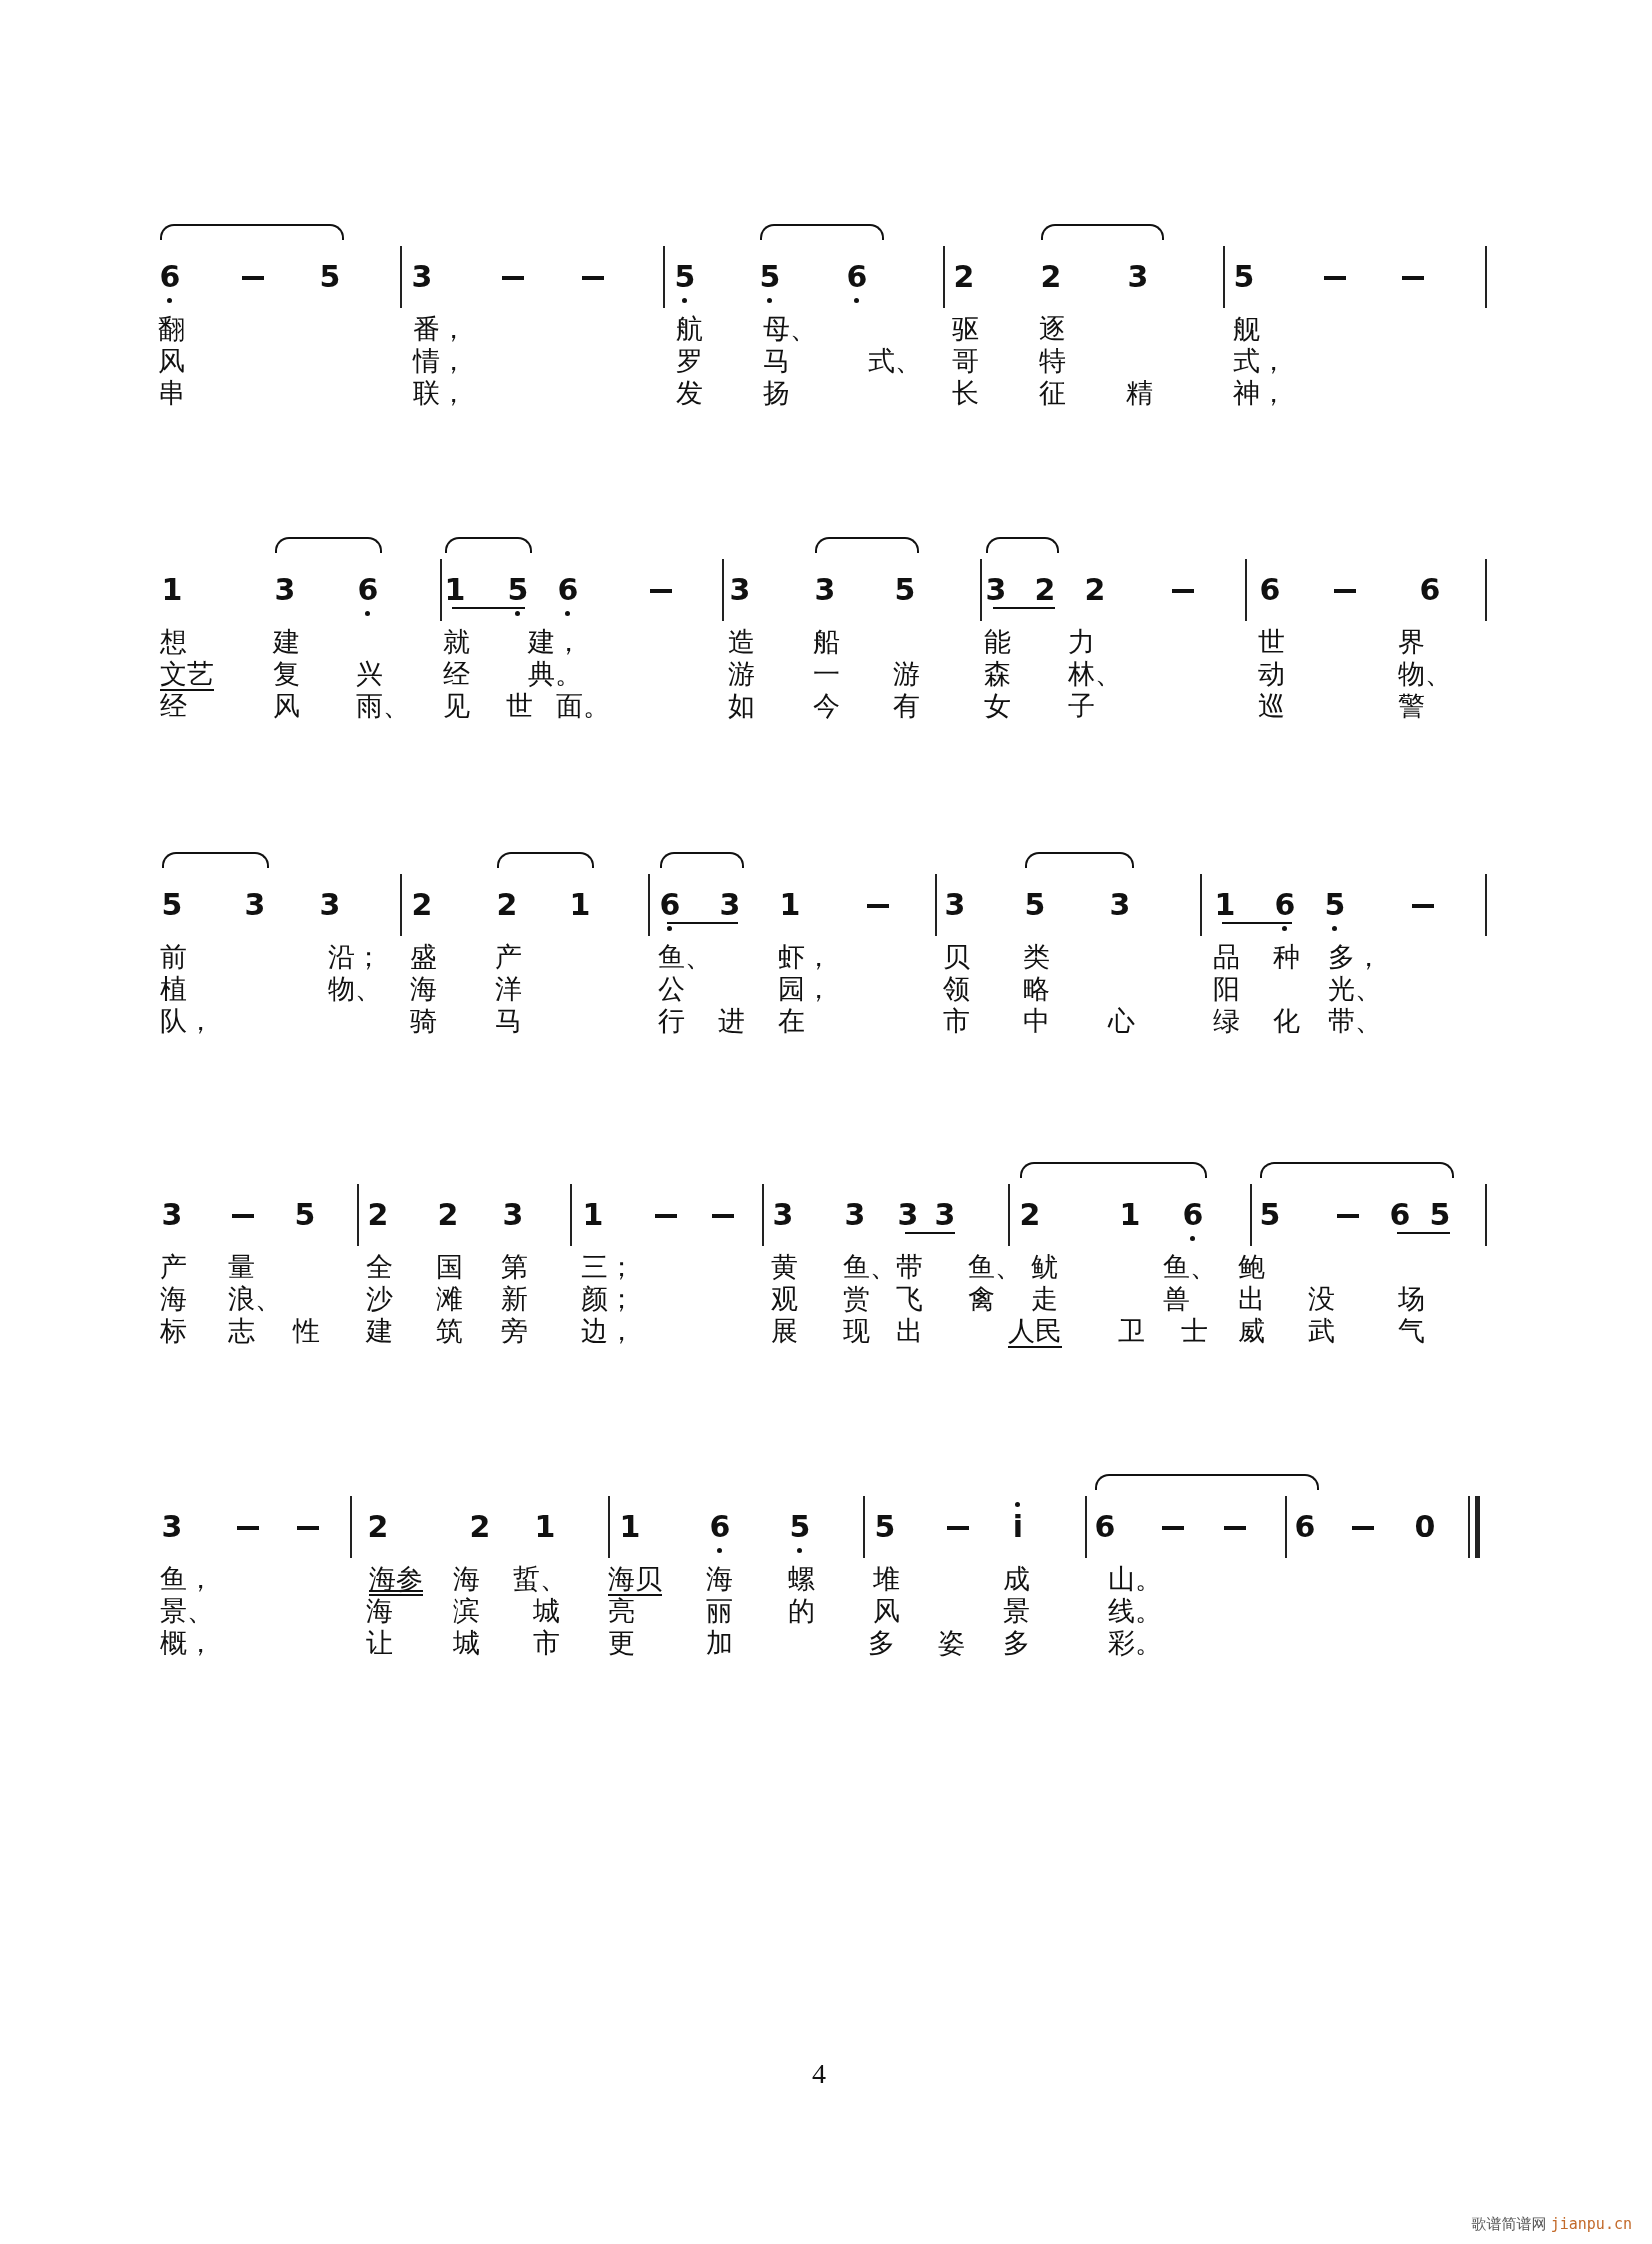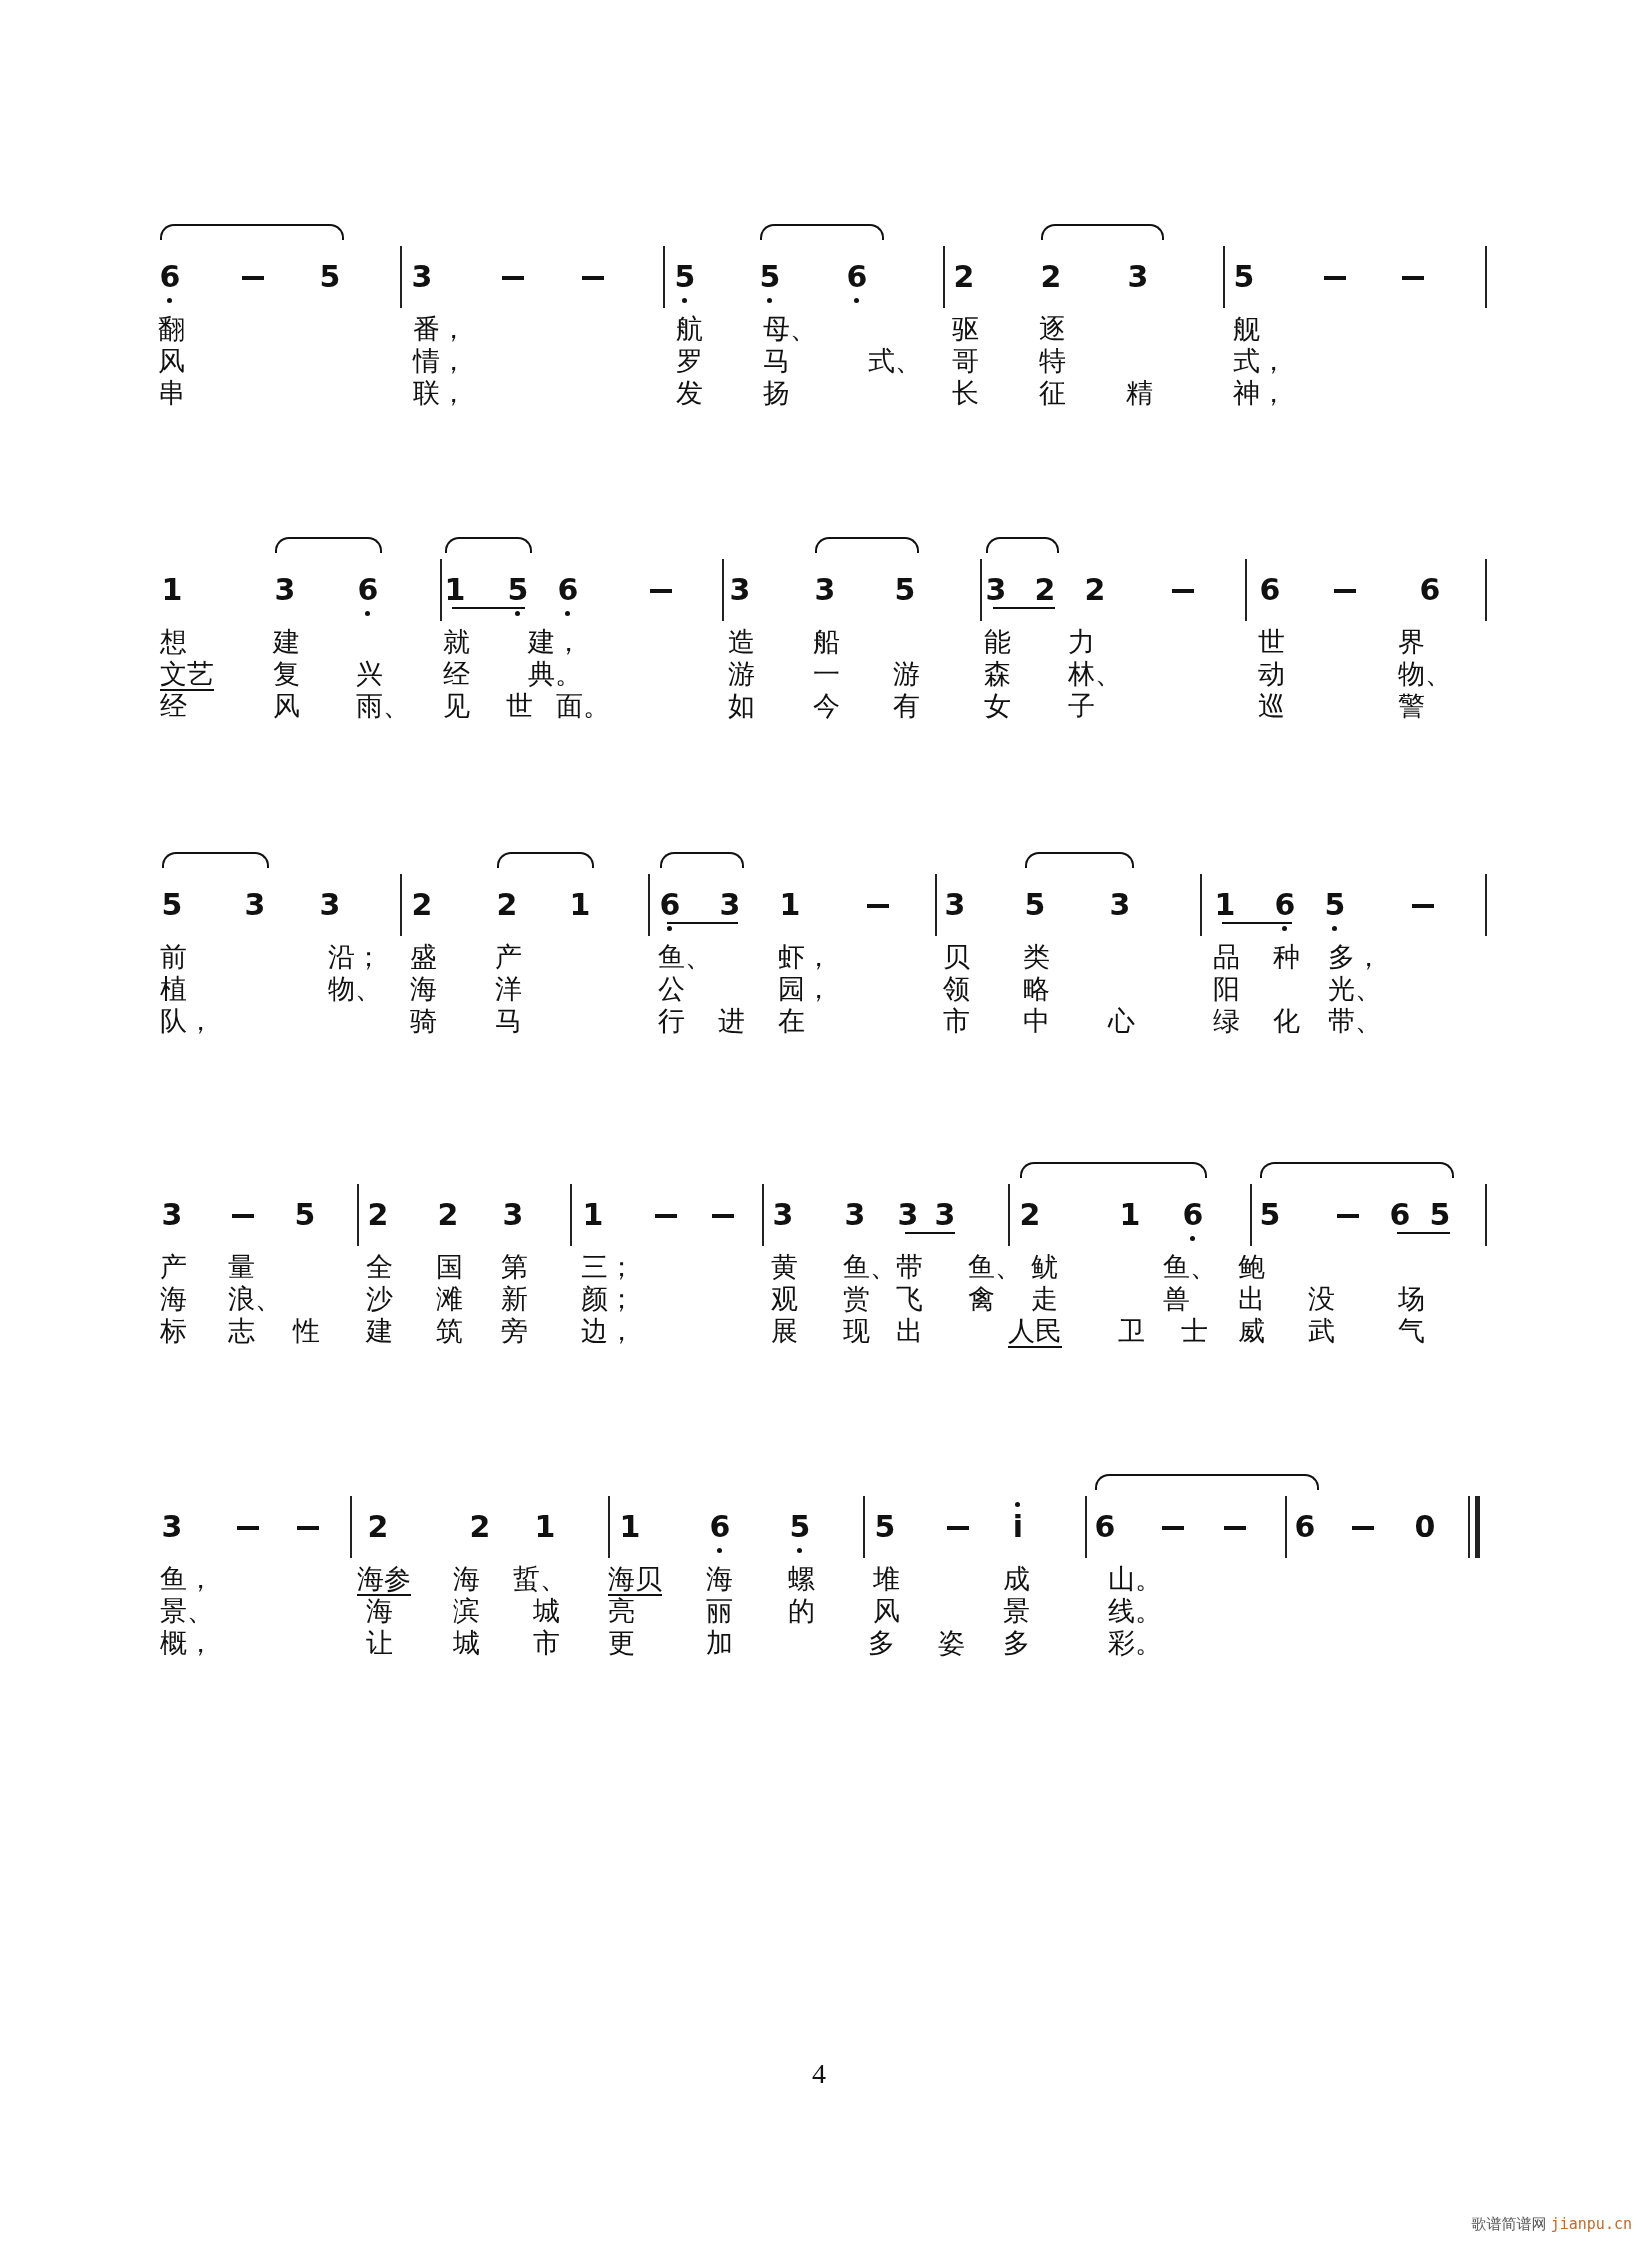--- a/index.html
+++ b/index.html
@@ -309,21 +309,21 @@
       <span class="dot" style="left: 1015px; top: 1502px;"></span>
       <div class="bar" style="left: 350px; top: 1496px;"></div>
       <div class="bar" style="left: 608px; top: 1496px;"></div>
       <div class="bar" style="left: 863px; top: 1496px;"></div>
       <div class="bar" style="left: 1085px; top: 1496px;"></div>
       <div class="bar" style="left: 1285px; top: 1496px;"></div>
       <div class="bar thick" style="left: 1475px; top: 1496px;"></div>
       <div class="bar" style="left: 1468px; top: 1496px;"></div>
       <div class="tie" style="left: 1095px; width: 220px; top: 1474px;"></div>
       <span class="lyr" style="left: 160px; top: 1564px;">鱼，</span>
-      <span class="lyr u" style="left: 357px; top: 1564px;">海参</span>
+      <span class="lyr u" style="left: 369px; top: 1564px; text-decoration: underline;">海参</span>
       <span class="lyr" style="left: 453px; top: 1564px;">海</span>
       <span class="lyr" style="left: 513px; top: 1564px;">蜇、</span>
       <span class="lyr u" style="left: 608px; top: 1564px;">海贝</span>
       <span class="lyr" style="left: 706px; top: 1564px;">海</span>
       <span class="lyr" style="left: 788px; top: 1564px;">螺</span>
       <span class="lyr" style="left: 873px; top: 1564px;">堆</span>
       <span class="lyr" style="left: 1003px; top: 1564px;">成</span>
       <span class="lyr" style="left: 1108px; top: 1564px;">山。</span>
       <span class="lyr" style="left: 160px; top: 1596px;">景、</span>
       <span class="lyr" style="left: 366px; top: 1596px;">海</span>

